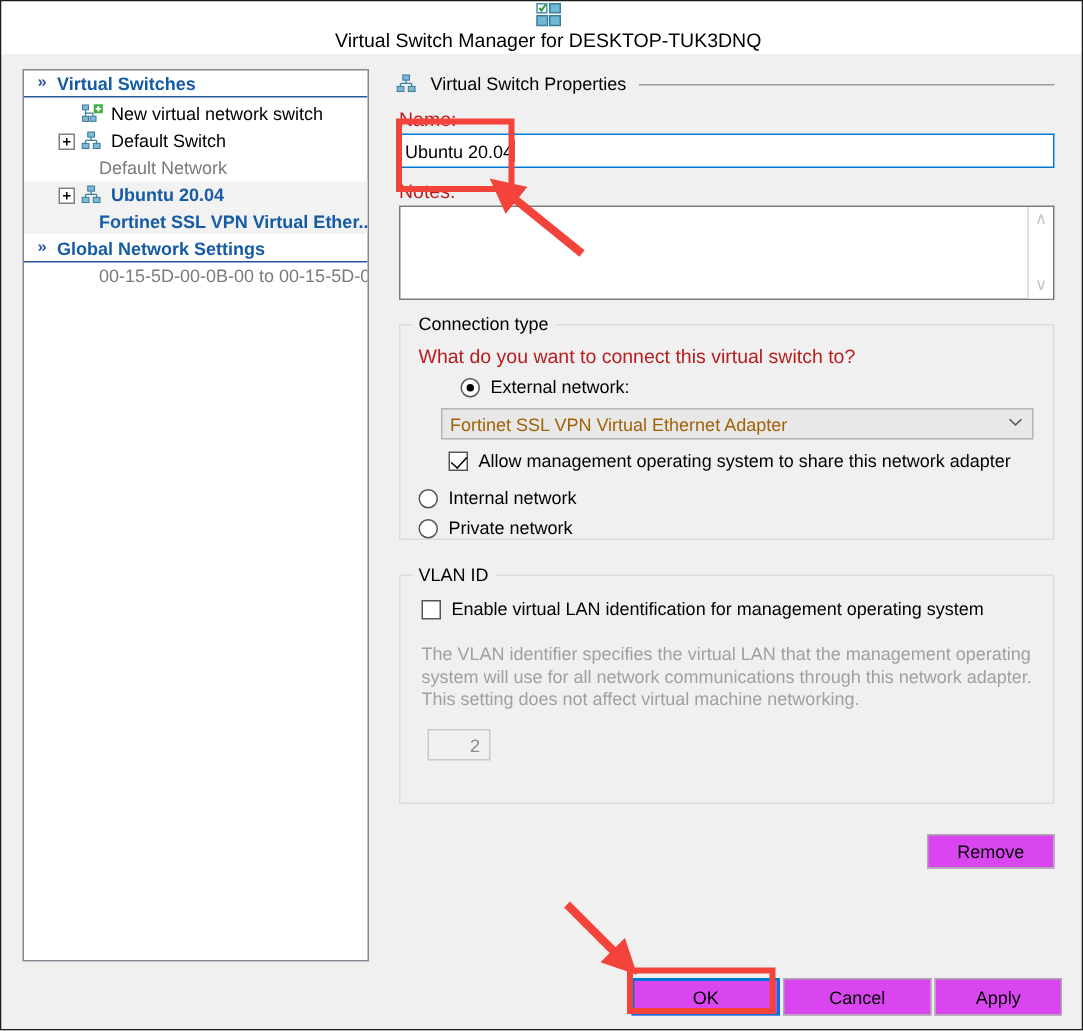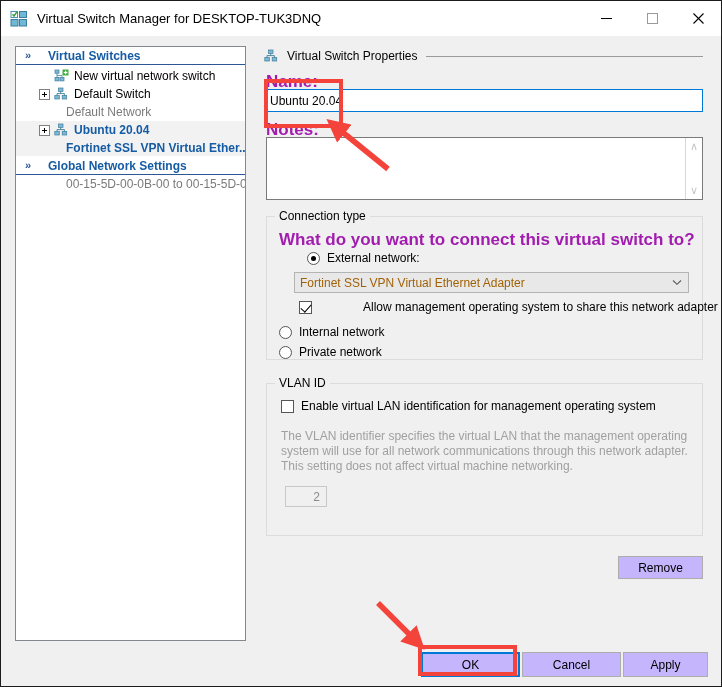--- a/index.html
+++ b/index.html
@@ -18,21 +18,21 @@
   #window {
     position:absolute; left:0; top:0; width:722px; height:687px;
     background:#f0f0f0;
     border:1px solid #1c1c1c;
   }
 
   
   #titlebar {
     position:absolute; left:0; top:0; right:0; height:35px;
     background:#ffffff;
-    display:flex; align-items:center;
+    display:flex; align-items:center;flex-direction:column;
   }
   #title-icon {
     margin-left:9px; width:18px; height:18px; position:relative; flex:none;
   }
   #title-text {
     margin-left:9px; font-size:13px; color:#000; white-space:nowrap;
   }
   #win-controls { margin-left:auto; display:flex; height:35px; }
   .win-btn {
     width:46px; height:35px; display:flex; align-items:center; justify-content:center;
@@ -51,21 +51,21 @@
   .tree-section {
     display:flex; align-items:center; height:18px; padding-left:5px;
     border-bottom:1px solid #2b5797;
     position:relative;
   }
   .tree-section .chev {
     width:14px; text-align:center; color:#2b5797; font-size:11px; font-weight:bold;
     line-height:1;
   }
   .tree-section .sec-label {
-    color:#165ca4; font-weight:bold; font-size:12px; margin-left:13px;
+    color:#165ca4; font-weight:bold; font-size:12px; margin-left:3px;
   }
   .tree-row {
     display:flex; align-items:center; height:18px; padding-left:18px; position:relative;text-align:center;
   }
   .tree-row.selected { background:#f2f2f3; }
   .expander {
     width:11px; height:11px; border:1px solid #808080; background:#fff;
     margin-left:5px; margin-right:4px; flex:none;
     position:relative;
   }
@@ -93,21 +93,21 @@
     position:absolute; top:-8px; left:8px; background:#f0f0f0;
     padding:0 4px; font-size:12px; color:#000; white-space:nowrap;
   }
 
   
   #vsp-header { position:absolute; left:8px; top:0; right:0; height:20px; display:flex; align-items:center; }
   #vsp-header .hdr-icon { width:15px; height:14px; position:relative; flex:none; }
   #vsp-header .hdr-text { margin-left:8px; font-size:12px; white-space:nowrap; }
   #vsp-header .hdr-line { flex:1; height:1px; background:#9a9a9a; margin-left:8px; margin-right:5px; }
 
-  .field-label { font-size:17px; color:#a21caf;font-weight:bold; }
+  .field-label { font-size:13px; color:#b91c1c; }
 
   #name-input {
     width:100%; height:23px; border:1px solid #0078d7; background:#fff;
     font-family:"Liberation Sans", sans-serif; font-size:12px;
     padding:1px 3px; outline:none; color:#000;
   }
   #name-caret {
     position:absolute; width:1px; height:15px; background:#000; top:4px;
   }
   #notes-box {
@@ -150,21 +150,21 @@
 
   .vlan-desc { font-size:12px; color:#a0a0a0; line-height:15px; }
   #vlan-spin {
     width:42px; height:21px; border:1px solid #c8c8c8; background:#f0f0f0;
     display:flex; align-items:center; justify-content:flex-end;
     padding-right:6px; color:#8a8a8a; font-size:12px;
   }
 
   
   .btn {
-    background:#c4b5fd; border:1px solid #adadad;
+    background:#d946ef; border:1px solid #adadad;
     font-family:"Liberation Sans", sans-serif; font-size:12px; color:#000;
     display:flex; align-items:center; justify-content:center;
   }
   .btn.focused { border:2px solid #0078d7; }
 
   
   .anno-rect {
     position:absolute; border:4px solid #f4433a; background:transparent;
     pointer-events:none; z-index:40;
   }
@@ -327,21 +327,21 @@
 
         <div id="adapter-select" style="position:absolute;left:27px;top:55px;width:395px;">
           <span>Fortinet SSL VPN Virtual Ethernet Adapter</span>
           <span class="sel-arrow">
             <svg width="10" height="7" viewBox="0 0 10 7">
                 <path d="M1 1.5 L5 5.3 L9 1.5" fill="none" stroke="#5a5a5a" stroke-width="1.1"></path>
               </svg>
           </span>
         </div>
 
-        <div class="opt-row" style="position:absolute;left:32px;top:83px;gap:44px;">
+        <div class="opt-row" style="position:absolute;left:32px;top:83px;">
           <span class="cbox checked"></span>
           <span class="opt-label">Allow management operating system to share this network adapter</span>
         </div>
 
         <div class="opt-row" style="position:absolute;left:12px;top:108px;">
           <span class="radio"></span>
           <span class="opt-label">Internal network</span>
         </div>
 
         <div class="opt-row" style="position:absolute;left:12px;top:128px;">

